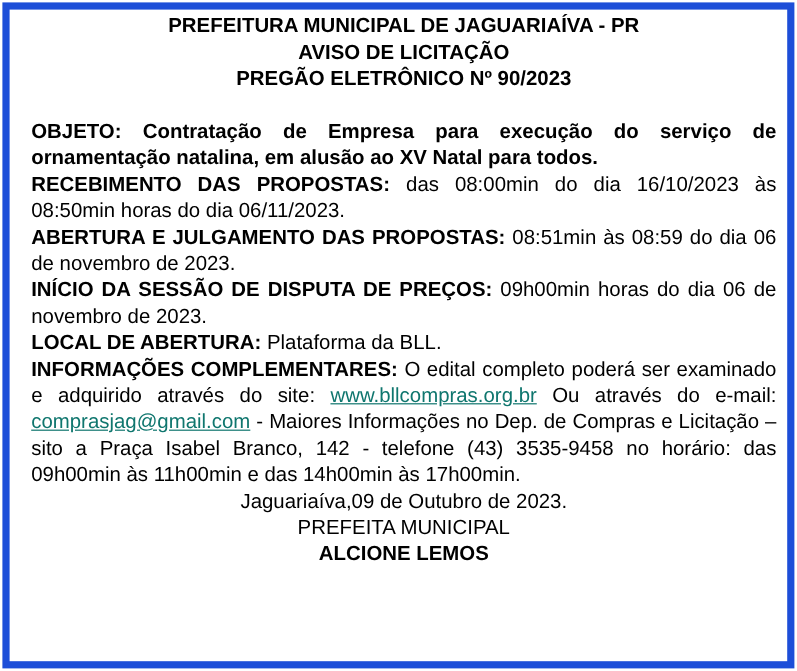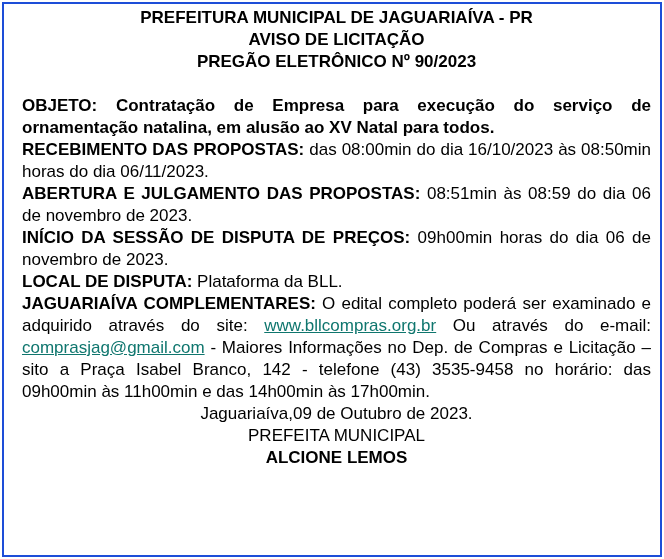--- a/index.html
+++ b/index.html
@@ -14,21 +14,21 @@
     font-family: "Liberation Sans", "DejaVu Sans", sans-serif;
     color: #000000;
     -webkit-font-smoothing: antialiased;
   }
   .frame {
     position: absolute;
     left: 2px;
     top: 2px;
     right: 2px;
     bottom: 2px;
-    border: 2px solid #1d4ed8;
+    border: 6px solid #1d4ed8;
     background: #FFFFFF;
     box-sizing: border-box;
     overflow: hidden;
   }
   .doc {
     padding: 3px 9px 6px 18px;
     font-size: 17px;
     line-height: 22px;
   }
   .bold { font-weight: 700; }
@@ -65,24 +65,24 @@
 
       <p class="para"><span class="bold">RECEBIMENTO DAS PROPOSTAS:</span>
 <span>das 08:00min do dia 16/10/2023 às 08:50min horas do dia 06/11/2023.</span></p>
 
       <p class="para"><span class="bold">ABERTURA E JULGAMENTO DAS PROPOSTAS:</span>
 <span>08:51min às 08:59 do dia 06 de novembro de 2023.</span></p>
 
       <p class="para"><span class="bold">INÍCIO DA SESSÃO DE DISPUTA DE PREÇOS:</span>
 <span>09h00min horas do dia 06 de novembro de 2023.</span></p>
 
-      <p class="para"><span class="bold">LOCAL DE DISPUTA:</span>
+      <p class="para"><span class="bold">LOCAL DE ABERTURA:</span>
 <span>Plataforma da BLL.</span></p>
 
-      <p class="para"><span class="bold">JAGUARIAÍVA COMPLEMENTARES:</span>
+      <p class="para"><span class="bold">INFORMAÇÕES COMPLEMENTARES:</span>
 <span>O edital completo poderá ser examinado e adquirido através do site:</span>
 <a class="doc-link" href="#">www.bllcompras.org.br</a>
 <span>Ou através do e-mail:</span>
 <a class="doc-link" href="#">comprasjag@gmail.com</a>
 <span>- Maiores Informações no Dep. de Compras e Licitação – sito a Praça Isabel Branco, 142 - telefone (43) 3535-9458 no horário: das 09h00min às 11h00min e das 14h00min às 17h00min.</span></p>
     </div>
 
     <div class="footer">
       <div class="footer-line">Jaguariaíva,09 de Outubro de 2023.</div>
       <div class="footer-line">PREFEITA MUNICIPAL</div>

